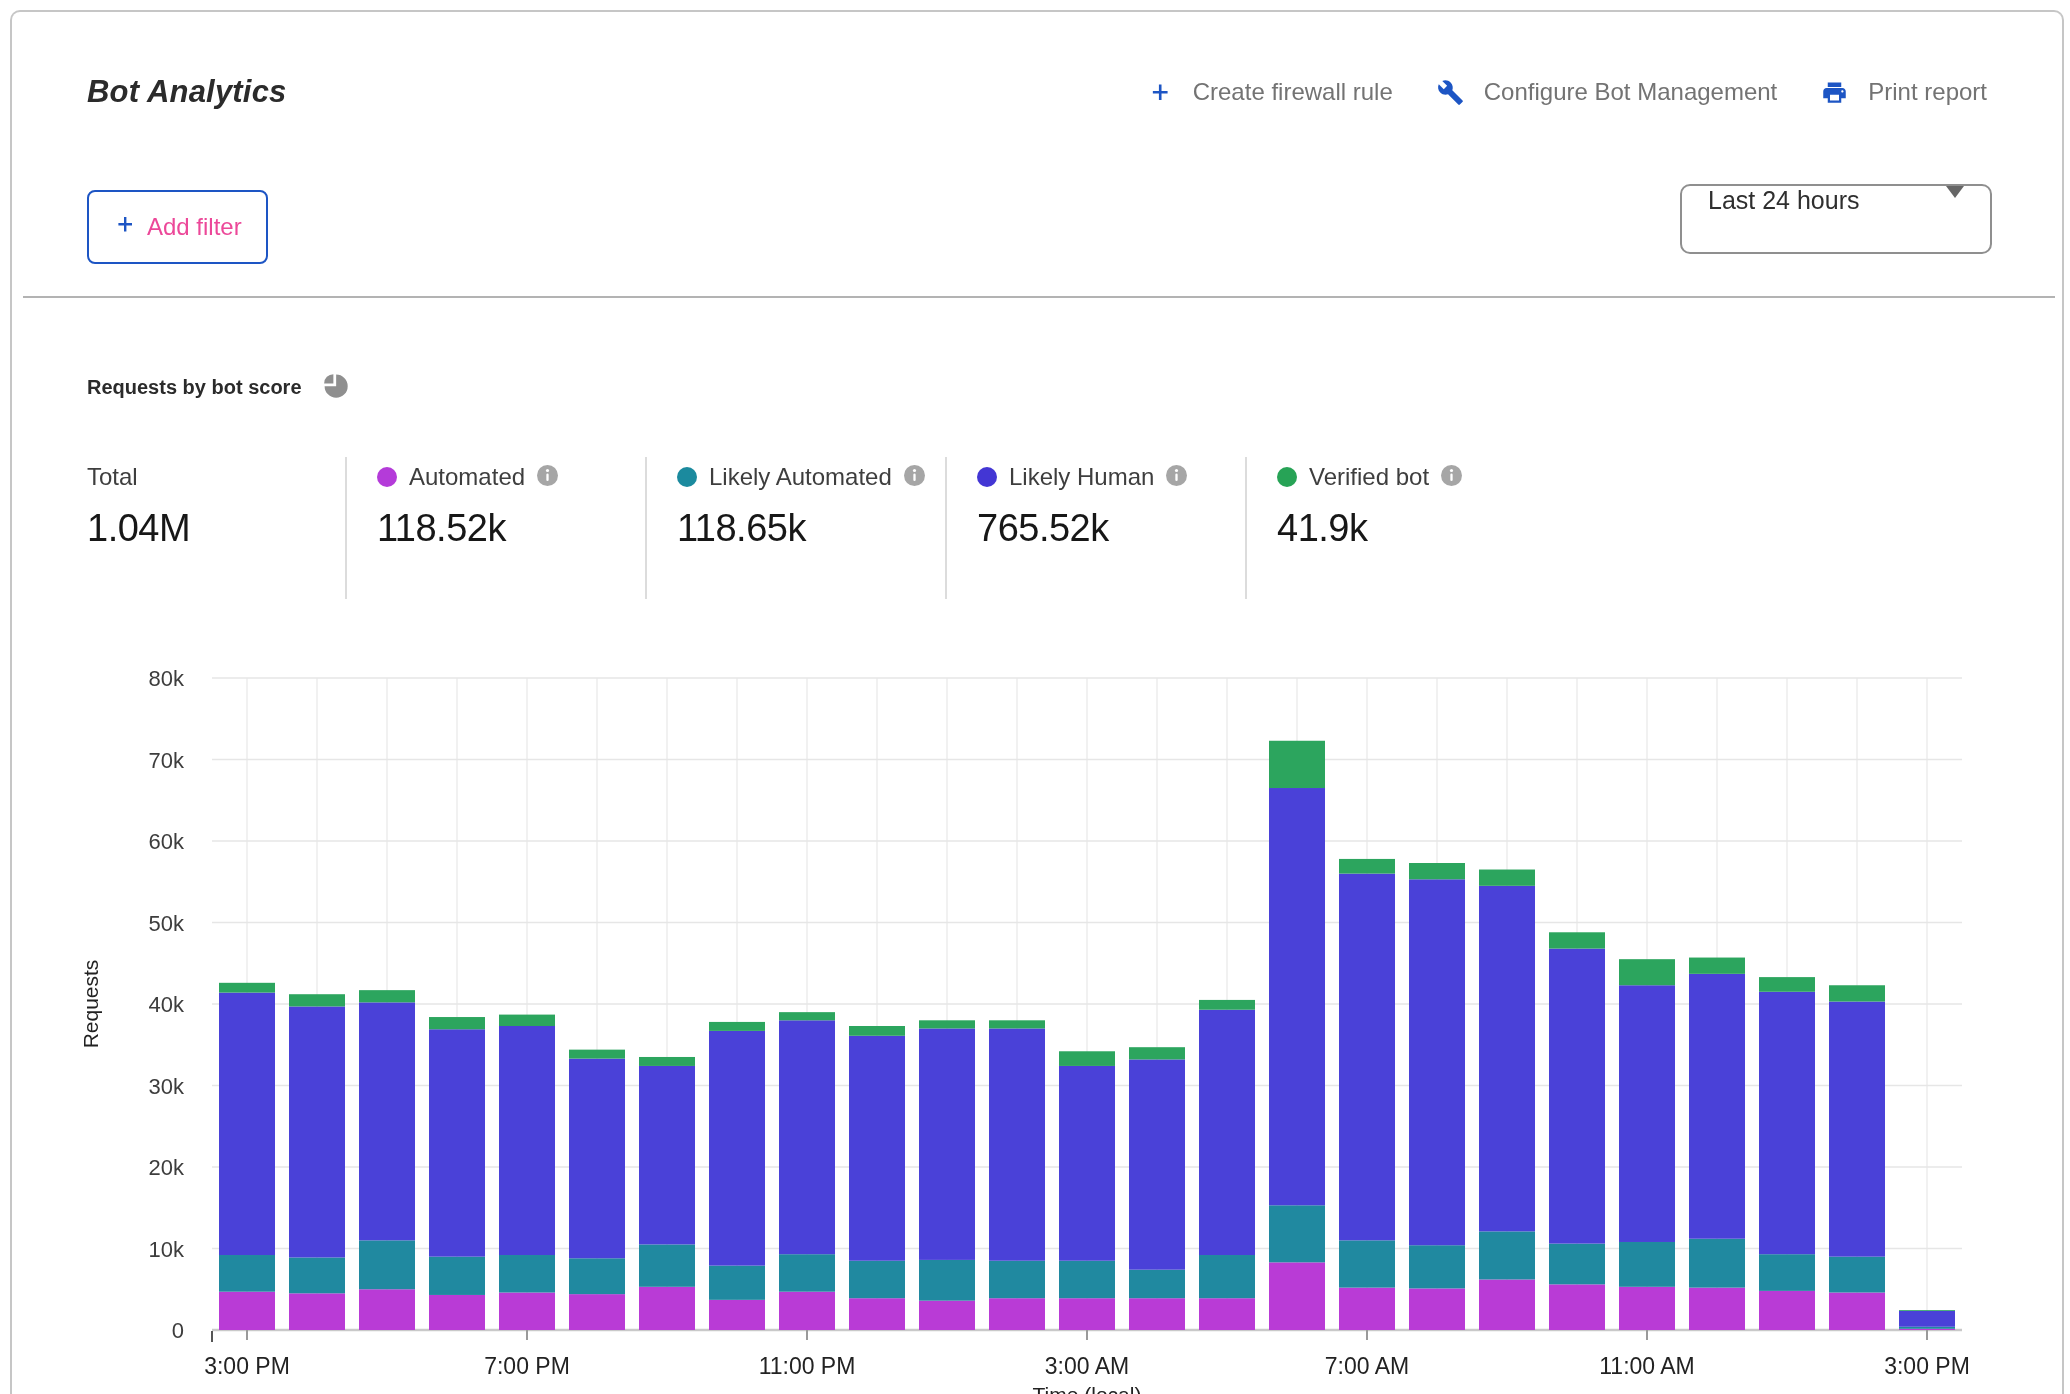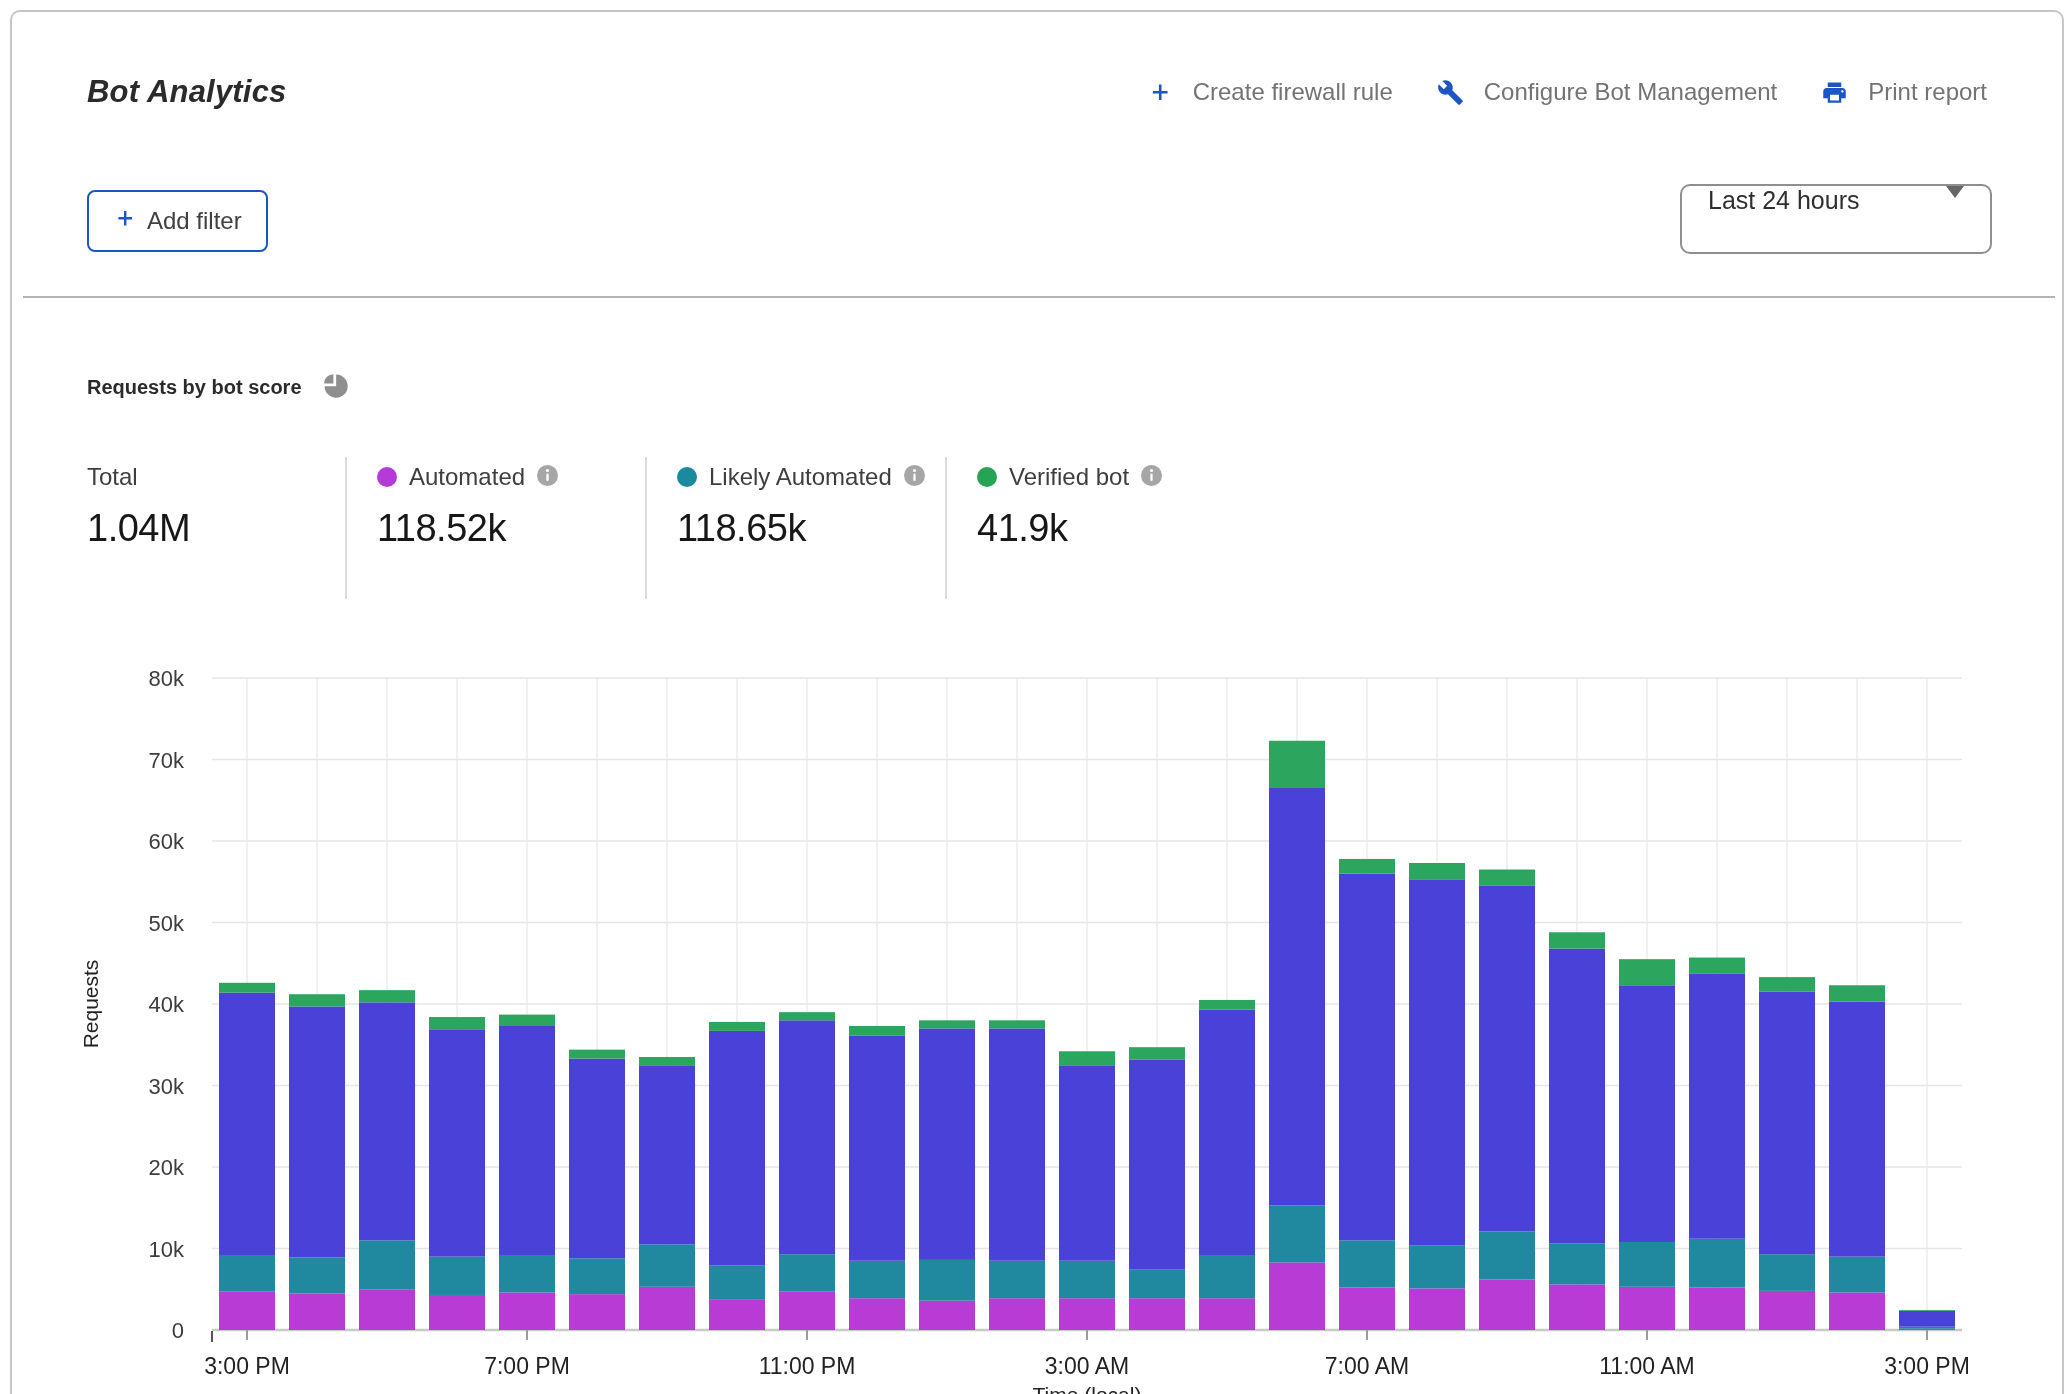--- a/index.html
+++ b/index.html
@@ -14,23 +14,23 @@
   }
   .header-row{
     position:absolute;left:75px;right:75px;top:48px;height:64px;
     display:flex;justify-content:space-between;align-items:center;
   }
   .page-title{font-size:31px;font-weight:bold;color:#2b2b2b;letter-spacing:.2px;font-style:italic;}
   .header-links{display:flex;align-items:center;gap:44px;}
   .hlink{display:flex;align-items:center;gap:20px;color:#737373;font-size:24px;cursor:pointer;}
   .hlink svg{display:block;}
   .add-filter-btn{
-    position:absolute;left:75px;top:178px;height:62px;
+    position:absolute;left:75px;top:178px;height:74px;
     display:inline-flex;align-items:center;gap:10px;padding:0 24px;
-    border:2px solid #1d55c4;border-radius:8px;color:#404040;font-size:24px;
+    border:2px solid #1d55c4;border-radius:8px;color:#ec4899;font-size:24px;
     background:#fff;cursor:pointer;box-sizing:border-box;
   }
   .time-range{
     position:absolute;right:70px;top:172px;width:312px;height:70px;box-sizing:border-box;
     border:2px solid #8f8f8f;border-radius:10px;background:#fff;
     display:flex;justify-content:space-between;
     padding:0 26px;font-size:25px;color:#2f2f2f;cursor:pointer;
   }
   .caret{width:0;height:0;border-left:9px solid transparent;border-right:9px solid transparent;border-top:12px solid #666;}
   .divider{position:absolute;left:11px;right:7px;top:284px;height:2px;background:#b3b3b3;}
@@ -143,20 +143,34 @@
           <svg width="21" height="21" viewBox="0 0 20 20">
               <circle cx="10" cy="10" r="10" fill="#a6a6a6"></circle>
               <rect x="8.9" y="8.1" width="2.2" height="7.2" rx="1.1" fill="#fff"></rect>
               <circle cx="10" cy="5.2" r="1.5" fill="#fff"></circle>
             </svg>
         </span>
       </div>
       <div class="stat-value">118.65k</div>
     </div>
 
+    <div class="stat-col legend">
+      <div class="stat-label-row">
+        <span class="legend-dot" style="background: rgb(67, 54, 212);"></span>
+        <span class="stat-label">Likely Human</span>
+        <span>
+          <svg width="21" height="21" viewBox="0 0 20 20">
+              <circle cx="10" cy="10" r="10" fill="#a6a6a6"></circle>
+              <rect x="8.9" y="8.1" width="2.2" height="7.2" rx="1.1" fill="#fff"></rect>
+              <circle cx="10" cy="5.2" r="1.5" fill="#fff"></circle>
+            </svg>
+        </span>
+      </div>
+      <div class="stat-value">765.52k</div>
+    </div>
 
     <div class="stat-col legend">
       <div class="stat-label-row">
         <span class="legend-dot" style="background: rgb(39, 163, 86);"></span>
         <span class="stat-label">Verified bot</span>
         <span>
           <svg width="21" height="21" viewBox="0 0 20 20">
               <circle cx="10" cy="10" r="10" fill="#a6a6a6"></circle>
               <rect x="8.9" y="8.1" width="2.2" height="7.2" rx="1.1" fill="#fff"></rect>
               <circle cx="10" cy="5.2" r="1.5" fill="#fff"></circle>

